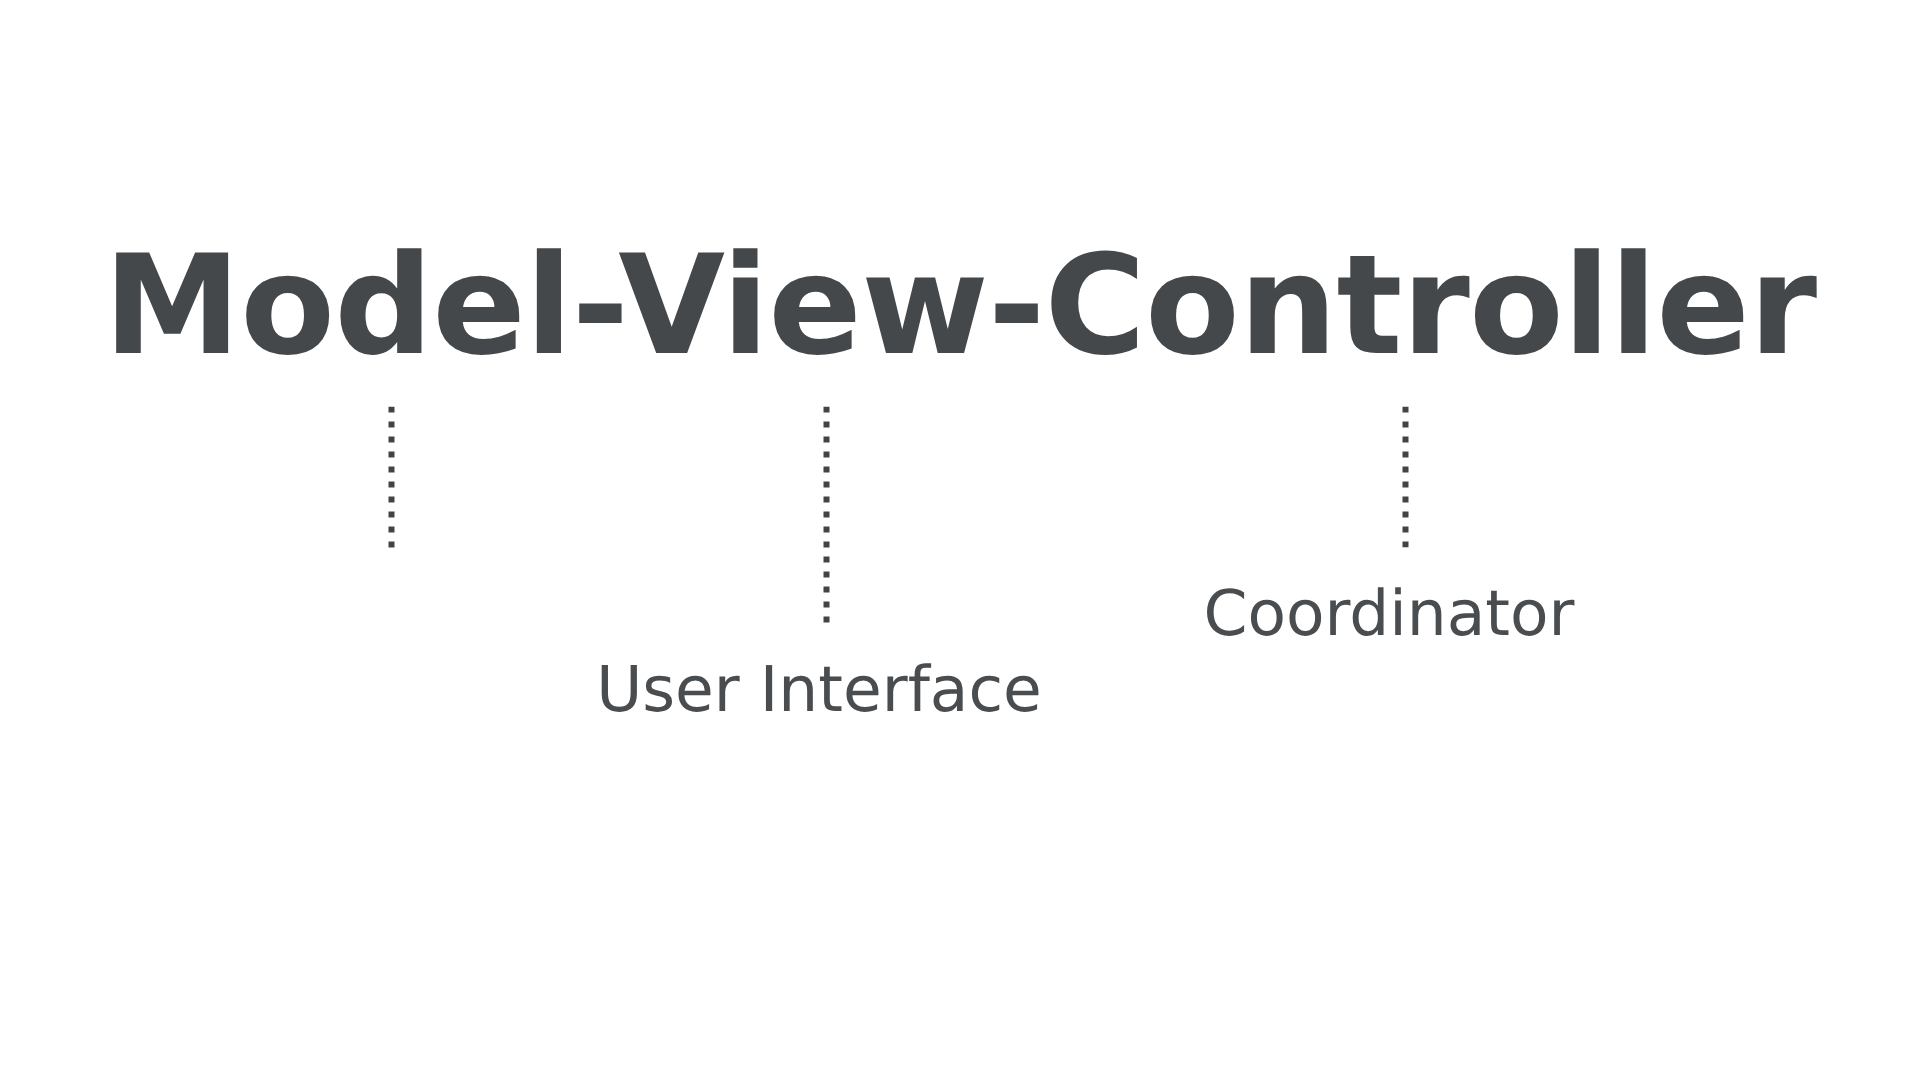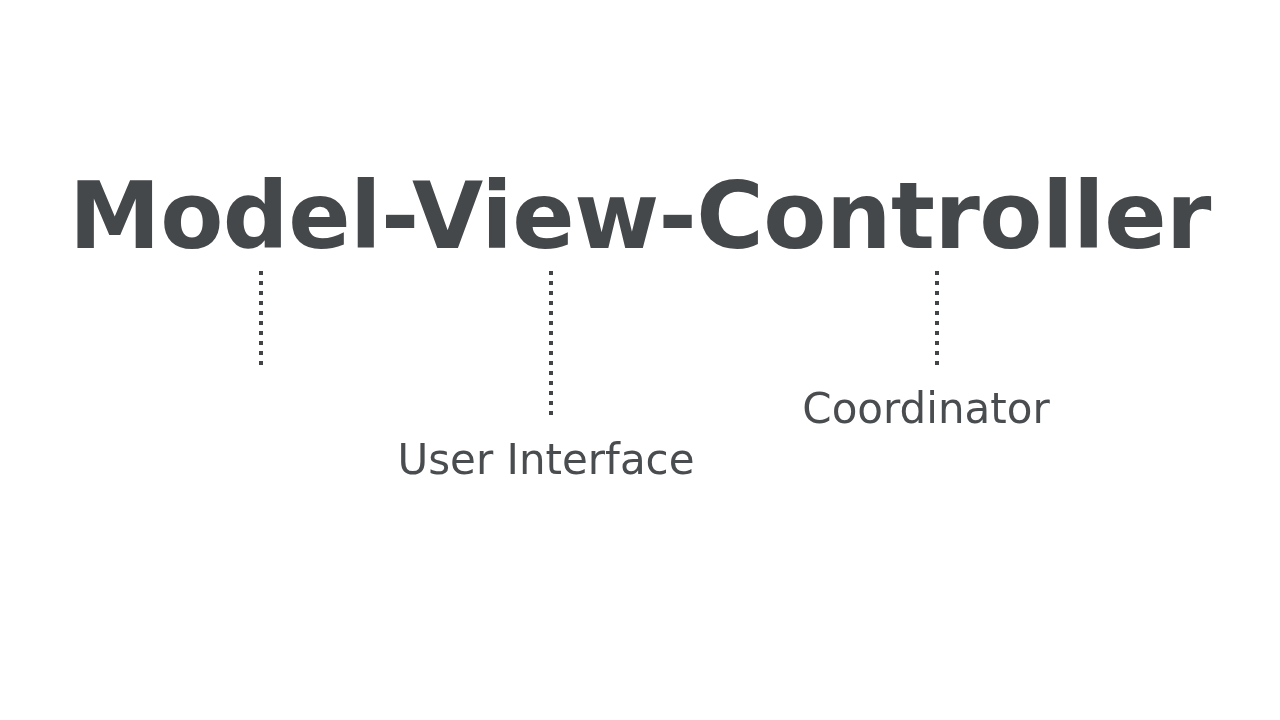--- a/index.html
+++ b/index.html
@@ -29,21 +29,20 @@
     top: 157px;
     width: 1280px;
     text-align: center;
     font-family: "DejaVu Sans", sans-serif;
     font-weight: 700;
     font-size: 92px;
     line-height: 1.02;
     letter-spacing: -0.5px;
     color: #45484b;
     white-space: nowrap;
-    margin-top: 13px;
   }
 
   
   .connector {
     position: absolute;
     width: 4px;
     background-image: linear-gradient(
         to bottom,
         #414447 0px,
         #414447 4px,

